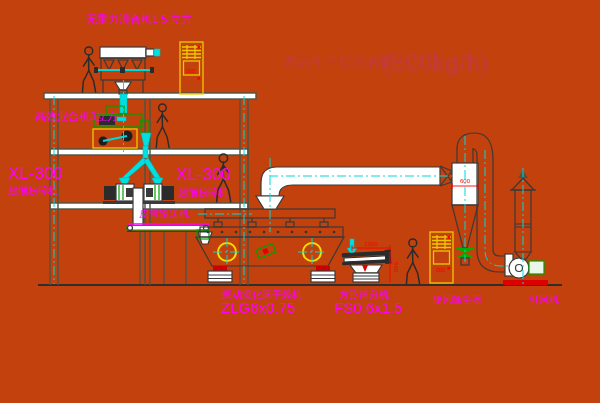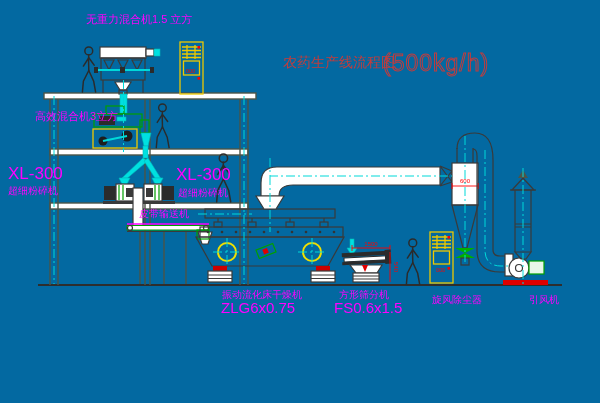--- a/index.html
+++ b/index.html
@@ -1,16 +1,16 @@
 <!DOCTYPE html>
 <html><head>
 <meta charset="utf-8">
 <style>
   html,body{margin:0;padding:0;background:#fff;}
-  .canvas{width:600px;height:403px;background:#0369a1;position:relative;overflow:hidden;
+  .canvas{width:600px;height:403px;background:#c2410c;position:relative;overflow:hidden;
           font-family:"Liberation Sans",sans-serif;}
   svg{display:block;}
   svg text{font-family:"Liberation Sans",sans-serif;}
   .struct{stroke:#4c5448;stroke-width:1.4;fill:none;}
   .structfill{stroke:#4c5448;stroke-width:1.4;fill:#ffffff;}
   .dark{stroke:#3a3a3a;stroke-width:1.2;fill:none;}
   .darkfill{stroke:#3a3a3a;stroke-width:1.2;fill:#ffffff;}
   .green{stroke:#00a000;stroke-width:1.2;fill:none;}
   .yellowln{stroke:#edc900;stroke-width:1.3;fill:none;}
   .cyanfill{fill:#00e0e0;stroke:#00b8b8;stroke-width:0.6;}

